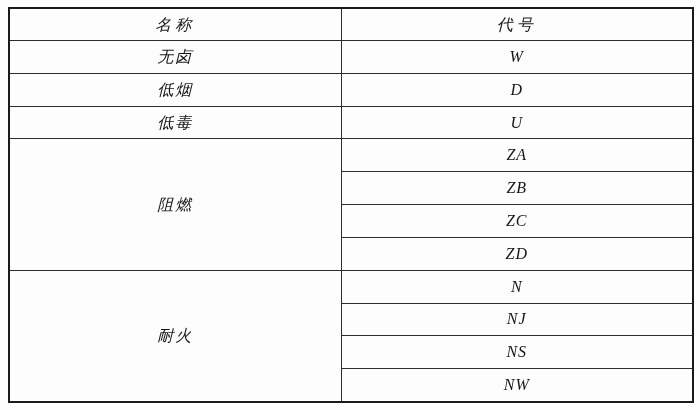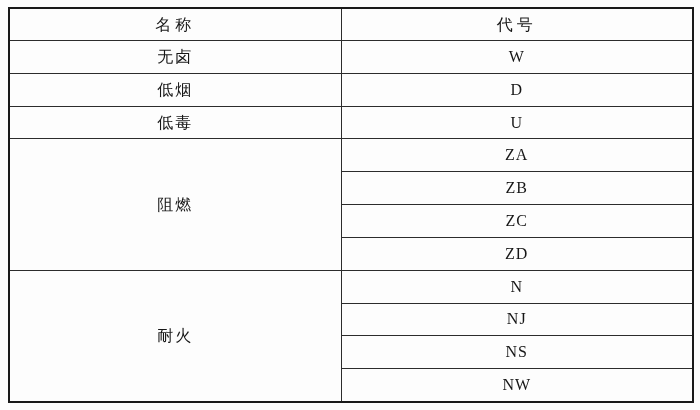--- a/index.html
+++ b/index.html
@@ -33,20 +33,21 @@
   table.spec-table td {
     border: 1px solid #2c2c2c;
     text-align: center;
     vertical-align: middle;
     font-weight: normal;
     font-size: 16px;
     line-height: 1;
     padding: 0;
     height: 31px;
     background: #fdfdfd;
+    font-style: italic;
   }
   th.hdr {
     letter-spacing: 4px;
     font-size: 16px;
   }
   td.name-cell {
     letter-spacing: 2px;
   }
   td.code-cell {
     letter-spacing: 1px;

